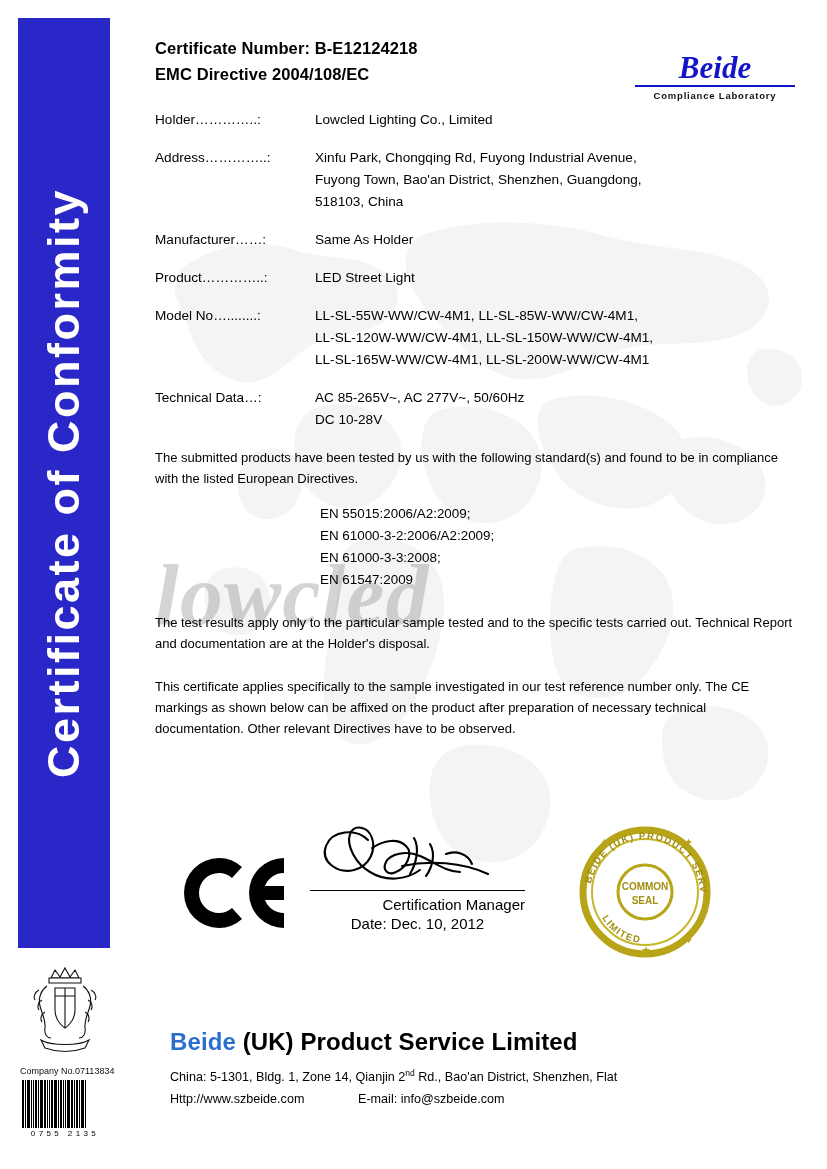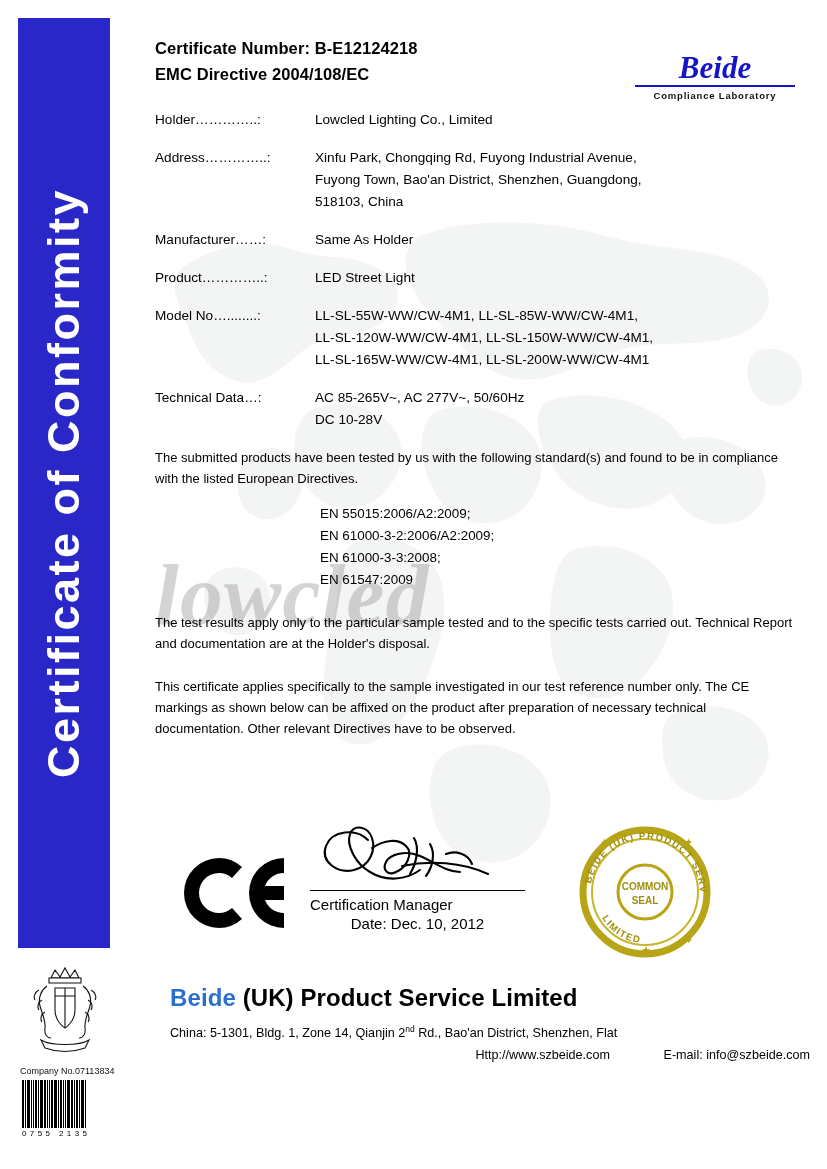--- a/index.html
+++ b/index.html
@@ -101,21 +101,21 @@
     left: 22px;
     top: 1080px;
     width: 86px;
     height: 62px;
   }
   #barcode .bars { height: 48px; display: flex; align-items: stretch; }
   #barcode .bars i { display: block; background: #000; margin-right: 1px; }
   #barcode .digits {
     font-size: 8px;
     letter-spacing: 3.4px;
-    text-align: left;
+    text-align: center;
     margin-top: 1px;
     color: #000;
   }
 
   
   #content {
     position: absolute;
     left: 155px;
     top: 36px;
     width: 640px;
@@ -195,21 +195,21 @@
     width: 215px;
     text-align: left;
   }
   #sigline {
     border-top: 1.4px solid #000;
     margin-top: 62px;
   }
   #sigblock .cm {
     font-size: 15px;
     margin-top: 5px;
-    text-align: left;
+    text-align: right;
   }
   #sigblock .dt {
     font-size: 15px;
     margin-top: 2px;
     text-align: center;
   }
   #signature {
     position: absolute;
     left: 0;
     top: -8px;
@@ -232,36 +232,36 @@
     left: 570px;
     top: 818px;
     width: 150px;
     height: 145px;
   }
 
   
   #footer {
     position: absolute;
     left: 170px;
-    top: 984px;
+    top: 1028px;
     width: 640px;
   }
   #footer .title {
     font-size: 24px;
     font-weight: bold;
     letter-spacing: 0.1px;
   }
   #footer .title .b { color: #2a6fd0; }
   #footer .lines {
     margin-top: 10px;
     font-size: 12.6px;
     line-height: 1.72;
   }
   #footer .lines sup { font-size: 8.5px; text-align: right; }
-  #footer .web { display: flex; justify-content: flex-end; }
+  #footer .web { display: flex; }
   #footer .web .w1 { width: 188px; }
 </style>
 </head>
 <body>
 
 <div id="page">
 
   <svg id="worldmap" viewBox="0 0 700 760" preserveAspectRatio="none">
     <g fill="#b9c3c0">
       <path d="M60,120 C90,95 140,88 175,100 C205,110 230,104 258,118 C276,127 286,148 270,166 C250,188 214,180 190,196 C168,210 150,236 122,232 C96,228 78,206 70,182 C62,158 46,138 60,120 Z"></path>

